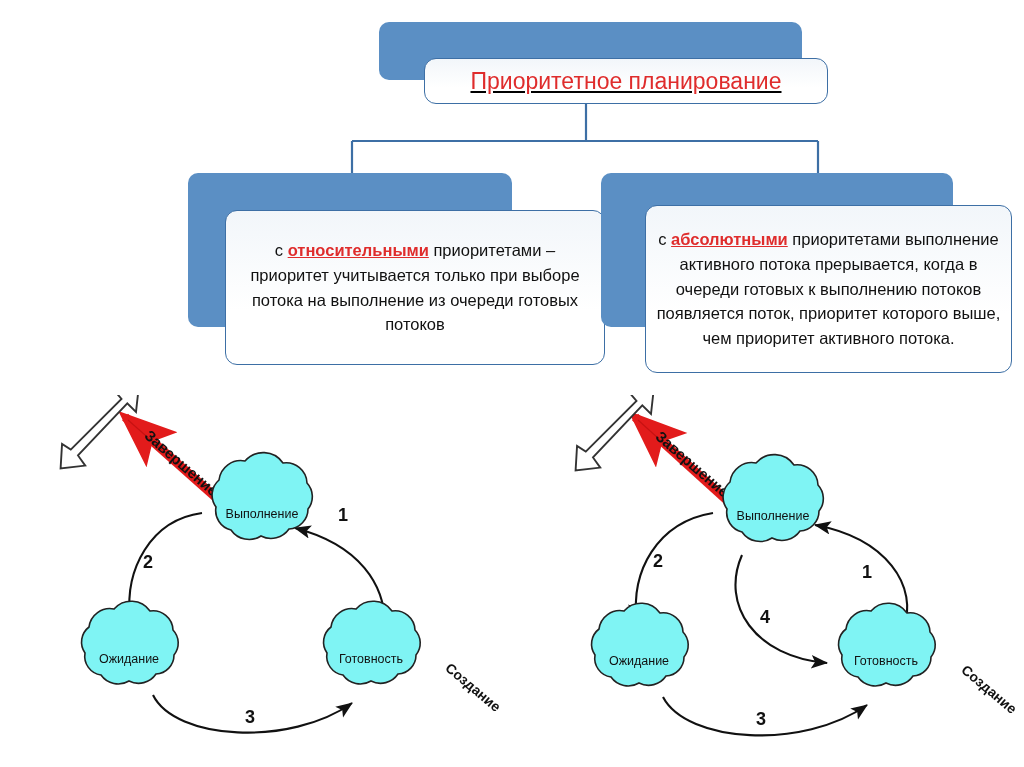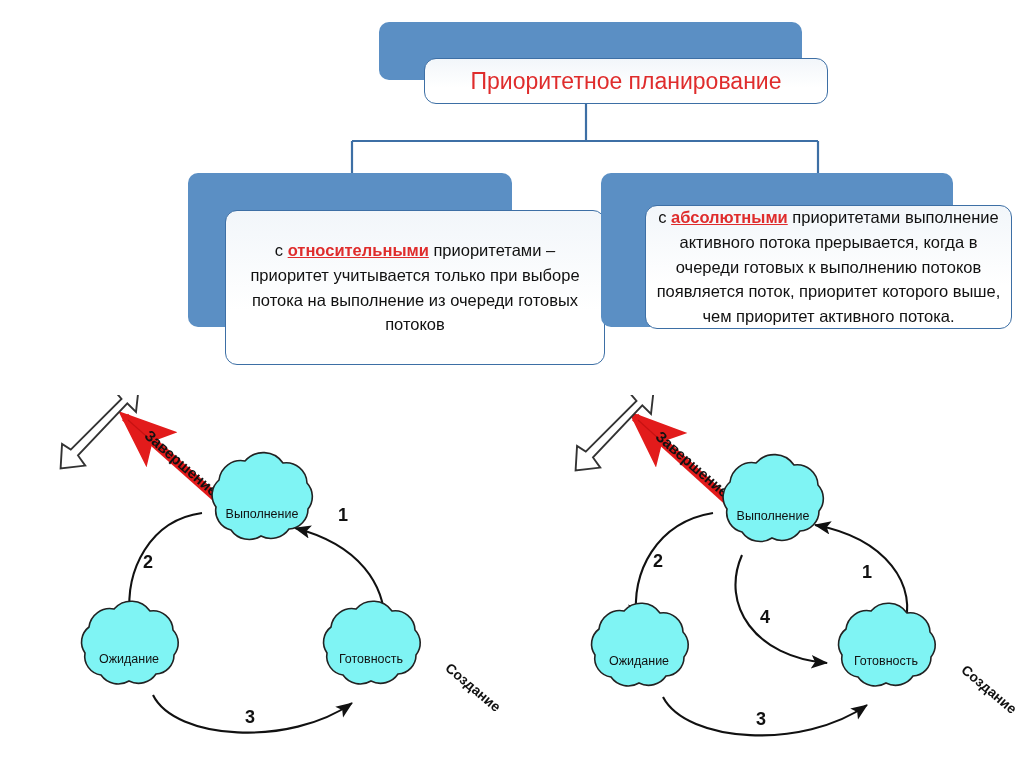--- a/index.html
+++ b/index.html
@@ -78,33 +78,33 @@
 <svg class="connectors" viewBox="0 0 1024 767">
   <g stroke="#3D6FA5" stroke-width="2.2" fill="none">
     <line x1="586" y1="104" x2="586" y2="141"></line>
     <line x1="352" y1="141" x2="818" y2="141"></line>
     <line x1="352" y1="141" x2="352" y2="176"></line>
     <line x1="818" y1="141" x2="818" y2="176"></line>
   </g>
 </svg>
 
 <div class="shadow-box" style="left:379px; top:22px; width:423px; height:58px;"></div>
-<div class="card" style="left:424px; top:58px; width:404px; height:46px;">
+<div class="card" style="left:424px; top:58px; width:404px; height:46px;text-decoration:underline;">
   <div class="card-title">Приоритетное планирование</div>
 </div>
 
 <div class="shadow-box" style="left:188px; top:173px; width:324px; height:154px;"></div>
 <div class="card" style="left:225px; top:210px; width:380px; height:155px;">
   <div class="card-body">
     <span>с </span><span class="kw">относительными</span><span> приоритетами – приоритет учитывается только при выборе потока на выполнение из очереди готовых потоков</span>
   </div>
 </div>
 
 <div class="shadow-box" style="left:601px; top:173px; width:352px; height:154px;"></div>
-<div class="card" style="left:645px; top:205px; width:367px; height:124px;">
+<div class="card" style="left:645px; top:205px; width:367px; height:168px;">
   <div class="card-body">
     <span>с </span><span class="kw">абсолютными</span><span> приоритетами выполнение активного потока прерывается, когда в очереди готовых к выполнению потоков появляется поток, приоритет которого выше, чем приоритет активного потока.</span>
   </div>
 </div>
 
 <svg class="diagram" style="left:40px; top:395px; width:480px; height:372px;" viewBox="0 0 480 372">
 
   <defs>
     <marker id="ah-blk-L" markerWidth="9" markerHeight="9" refX="7.5" refY="3.2" orient="auto" markerUnits="strokeWidth">
       <path d="M0,0 L8,3.2 L0,6.4 L1.8,3.2 Z" fill="#111111"></path>

